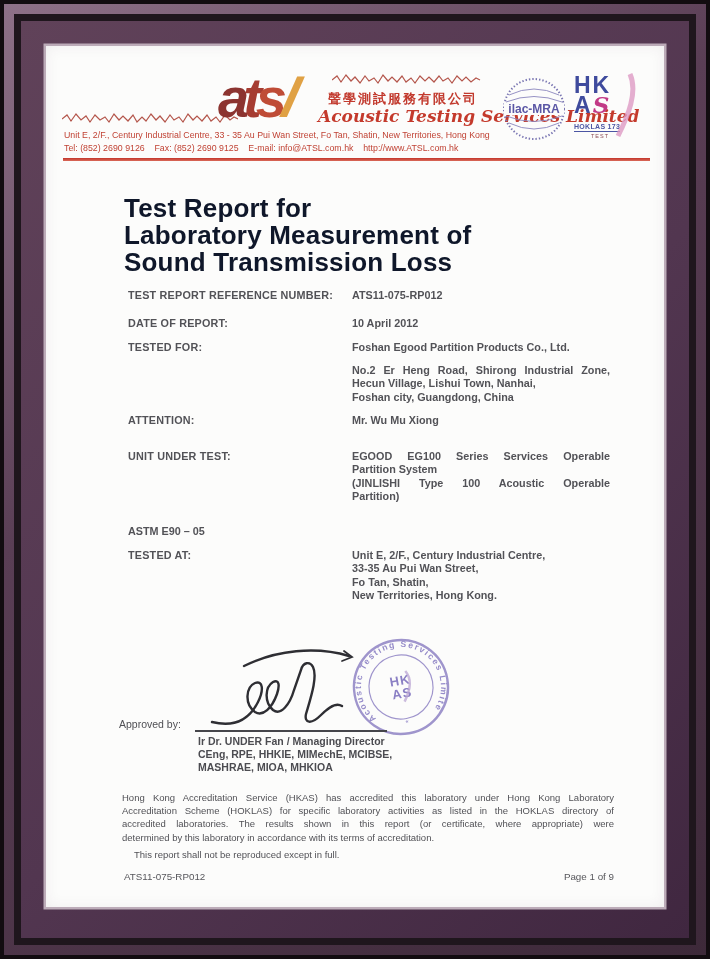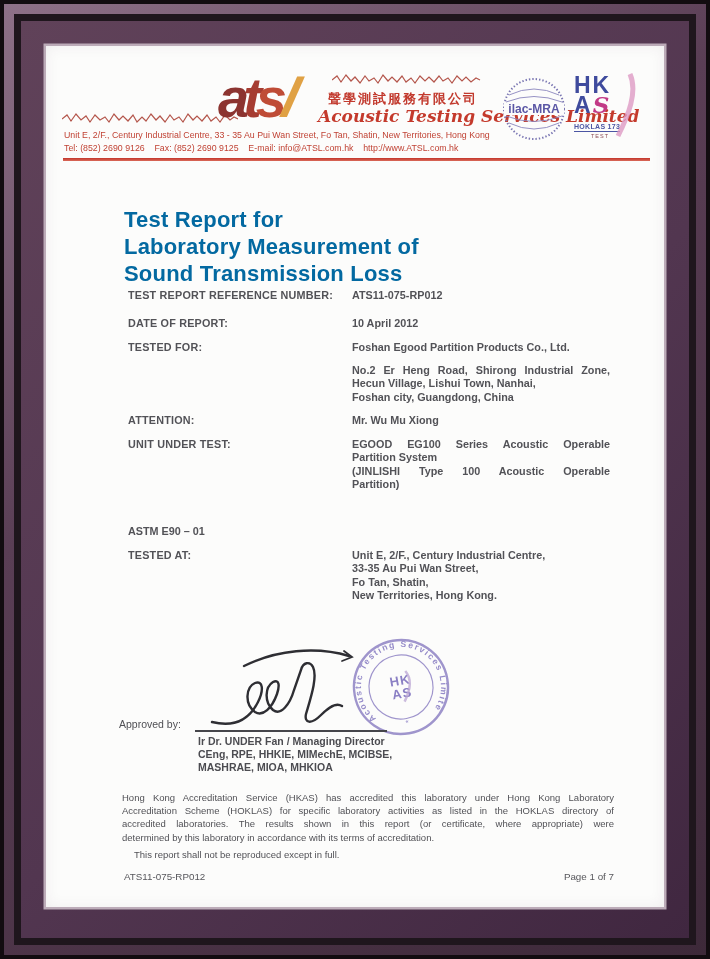--- a/index.html
+++ b/index.html
@@ -29,21 +29,21 @@
   .ilac{position:absolute;left:455px;top:29px;}
   .hkas{position:absolute;left:528px;top:30px;width:72px;}
   .hkas-row{font-weight:900;color:#3f4b9d;font-size:23px;line-height:19px;letter-spacing:2px;}
   .hkas-row .pinkS{color:#c23a86;font-family:"DejaVu Serif",serif;font-style:italic;font-weight:bold;}
   .hkas-swoosh{position:absolute;left:30px;top:-4px;}
   .hoklas{margin-top:5px;font-size:7px;font-weight:bold;color:#4b55a3;border-bottom:1px solid #4b55a3;
     display:inline-block;padding-bottom:1px;letter-spacing:.3px;}
   .hkas-test{font-size:5.5px;color:#8a4a55;text-align:center;width:52px;letter-spacing:1px;}
 
   
-  .title{position:absolute;left:78px;top:160px;font-size:22px;font-weight:bold;color:#0369a1;line-height:27px;letter-spacing:.2px;}
+  .title{position:absolute;left:78px;top:149px;font-size:26px;font-weight:bold;color:#0f172a;line-height:27px;letter-spacing:.2px;}
 
   
   .fields{position:absolute;left:82px;top:0;width:482px;font-size:10.8px;font-weight:bold;color:#525257;}
   .frow{position:absolute;display:flex;width:482px;line-height:13.4px;}
   .flabel{width:224px;flex:0 0 224px;letter-spacing:.2px;}
   .fvalue{width:258px;flex:0 0 258px;}
   .just{text-align:justify;text-align-last:justify;}
 
   
   .approved{position:absolute;left:73px;top:672px;font-size:10.5px;color:#4f4f54;}
@@ -131,31 +131,31 @@
         <div class="fvalue">
           <div class="just">No.2 Er Heng Road, Shirong Industrial Zone,</div>
           <div>Hecun Village, Lishui Town, Nanhai,</div>
           <div>Foshan city, Guangdong, China</div>
         </div>
       </div>
       <div class="frow" style="top:368px">
         <div class="flabel">ATTENTION:</div>
         <div class="fvalue">Mr. Wu Mu Xiong</div>
       </div>
-      <div class="frow" style="top:392px">
+      <div class="frow" style="top:404px">
         <div class="flabel">UNIT UNDER TEST:</div>
         <div class="fvalue">
-          <div class="just">EGOOD EG100 Series Acoustic Operable</div>
+          <div class="just">EGOOD EG100 Series Services Operable</div>
           <div>Partition System</div>
           <div class="just">(JINLISHI Type 100 Acoustic Operable</div>
           <div>Partition)</div>
         </div>
       </div>
       <div class="frow" style="top:479px">
-        <div class="fvalue">ASTM E90 – 01</div>
+        <div class="fvalue">ASTM E90 – 05</div>
       </div>
       <div class="frow" style="top:503px">
         <div class="flabel">TESTED AT:</div>
         <div class="fvalue">
           <div>Unit E, 2/F., Century Industrial Centre,</div>
           <div>33-35 Au Pui Wan Street,</div>
           <div>Fo Tan, Shatin,</div>
           <div>New Territories, Hong Kong.</div>
         </div>
       </div>
@@ -190,17 +190,17 @@
 
     <div class="accred">
       <div class="just">Hong Kong Accreditation Service (HKAS) has accredited this laboratory under Hong Kong Laboratory</div>
       <div class="just">Accreditation Scheme (HOKLAS) for specific laboratory activities as listed in the HOKLAS directory of</div>
       <div class="just">accredited laboratories. The results shown in this report (or certificate, where appropriate) were</div>
       <div>determined by this laboratory in accordance with its terms of accreditation.</div>
     </div>
     <div class="repnote">This report shall not be reproduced except in full.</div>
     <div class="refrow">
       <span>ATS11-075-RP012</span>
-      <span>Page 1 of 7</span>
+      <span>Page 1 of 9</span>
     </div>
 
   </div>
 </div>
 
 </body></html>

